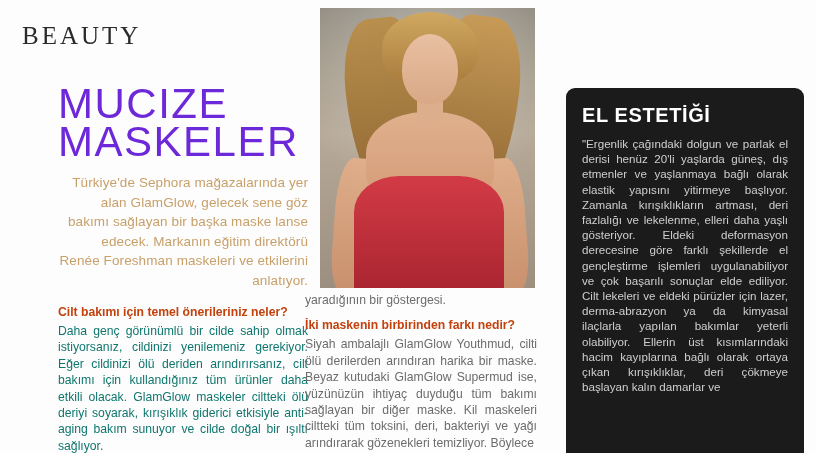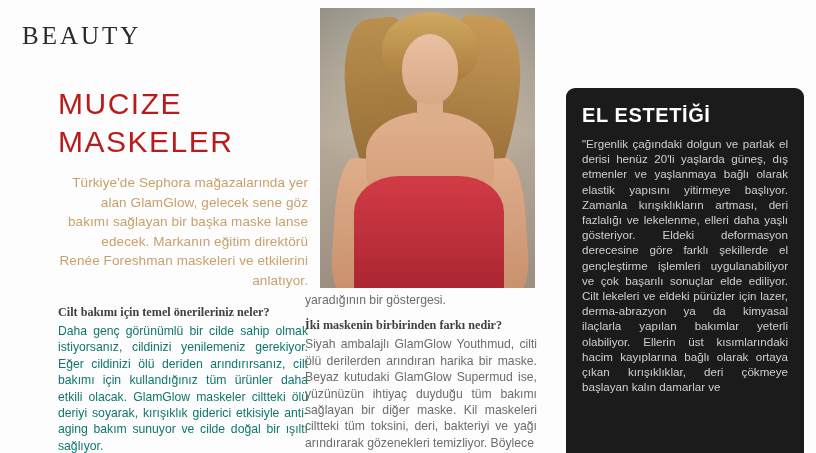--- a/index.html
+++ b/index.html
@@ -14,36 +14,36 @@
     font-family:"Liberation Serif", serif;
     font-size:25px; letter-spacing:3px; color:#2b2b2b;
     font-weight:400;
   }
 
   
   .left-col { position:absolute; left:58px; top:85px; width:250px; }
 
   .title {
     font-family:"Liberation Sans", sans-serif;
-    font-size:30px; line-height:38px; font-weight:300;
-    color:#b91c1c; letter-spacing:1.5px;
+    font-size:42px; line-height:38px; font-weight:300;
+    color:#6d28d9; letter-spacing:1.5px;
   }
 
   .lede {
     margin-top:12px;
     font-size:13.5px; line-height:19.5px;
     color:#c8a06a; font-weight:400;
     letter-spacing:.1px;
     text-align:right;
   }
 
   .qa { margin-top:14px; }
   .q {
     font-size:12.2px; line-height:16px; font-weight:bold;
-    color:#404040; margin-bottom:3px;font-family:Liberation Serif, serif;
+    color:#c2410c; margin-bottom:3px;
   }
   .a {
     font-size:12.2px; line-height:16.4px; color:#6c6c6c;
     text-align:justify;
   }
   .a.accent { color:#0f766e; }
 
   
   .mid-col { position:absolute; left:305px; top:292px; width:232px; }
   .mid-col .q { margin-top:9px; }

